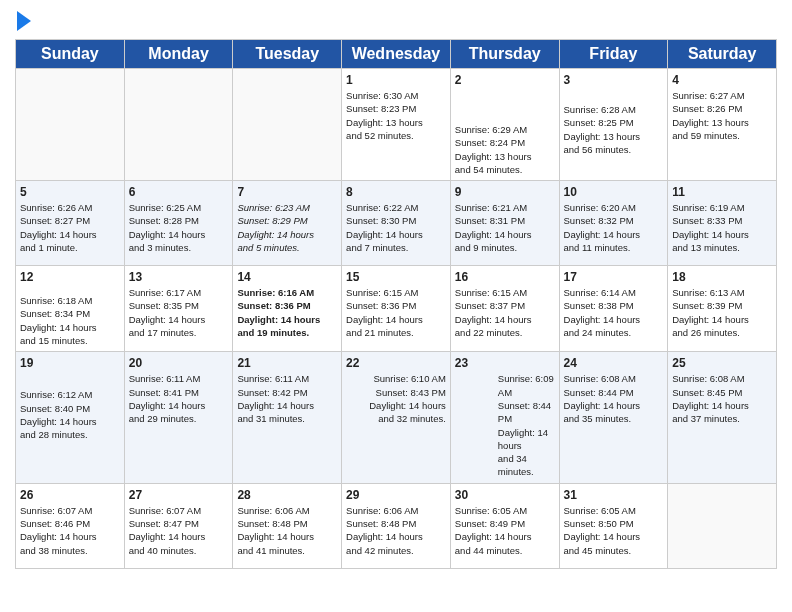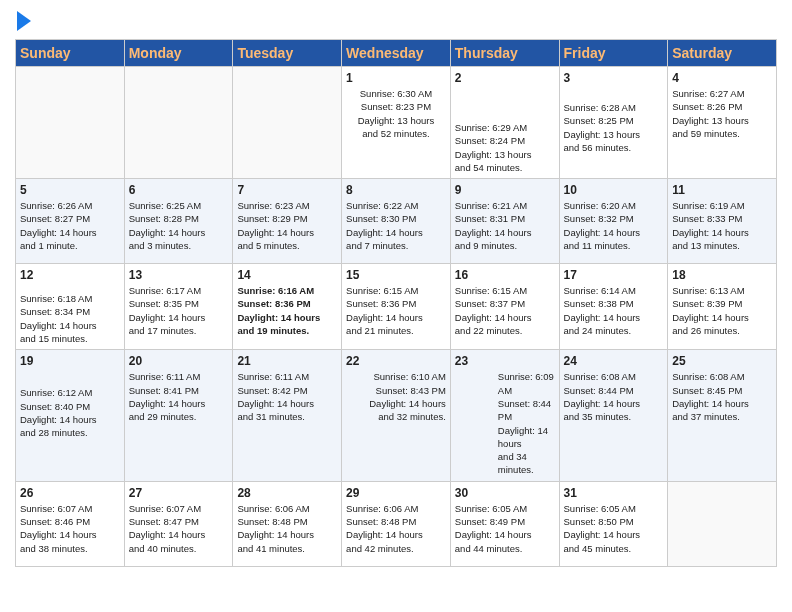--- a/index.html
+++ b/index.html
@@ -46,24 +46,24 @@
       color: #444;
       font-weight: normal;
     }
     table {
       width: 100%;
       border-collapse: collapse;
       table-layout: fixed;
     }
     thead tr th {
       background: #2255a4;
-      color: #fdba74;
-      font-size: 14px;
+      color: #ffffff;
+      font-size: 16px;
       padding: 5px 4px;
-      text-align: left;
+      text-align: center;
       border: 1px solid #ccc;
     }
     tbody tr td {
       vertical-align: top;
       font-size: 9.5px;
       color: #222;
       padding: 4px 4px;
       border: 1px solid #ccc;
       height: 85px;
     }
@@ -109,21 +109,21 @@
         <th>Saturday</th>
       </tr>
   </thead>
   <tbody id="calendar-body">
       <tr>
         <td class="empty"></td>
         <td class="empty"></td>
         <td class="empty"></td>
         <td>
           <span class="day-num">1</span>
-          <div class="day-info" style="white-space: pre-line; text-align: center;">Sunrise: 6:30 AM
+          <div class="day-info" style="white-space: pre-line;">Sunrise: 6:30 AM
 Sunset: 8:23 PM
 Daylight: 13 hours
 and 52 minutes.</div>
         </td>
         <td>
           <span class="day-num">2</span>
           <div class="day-info" style="white-space: pre-line; margin-top: 36px;">Sunrise: 6:29 AM
 Sunset: 8:24 PM
 Daylight: 13 hours
 and 54 minutes.</div>
@@ -153,21 +153,21 @@
         </td>
         <td>
           <span class="day-num">6</span>
           <div class="day-info" style="white-space: pre-line;">Sunrise: 6:25 AM
 Sunset: 8:28 PM
 Daylight: 14 hours
 and 3 minutes.</div>
         </td>
         <td>
           <span class="day-num">7</span>
-          <div class="day-info" style="white-space: pre-line;">Sunrise: 6:23 AM
+          <div class="day-info" style="white-space: pre-line; font-style: italic;">Sunrise: 6:23 AM
 Sunset: 8:29 PM
 Daylight: 14 hours
 and 5 minutes.</div>
         </td>
         <td>
           <span class="day-num">8</span>
           <div class="day-info" style="white-space: pre-line;">Sunrise: 6:22 AM
 Sunset: 8:30 PM
 Daylight: 14 hours
 and 7 minutes.</div>

